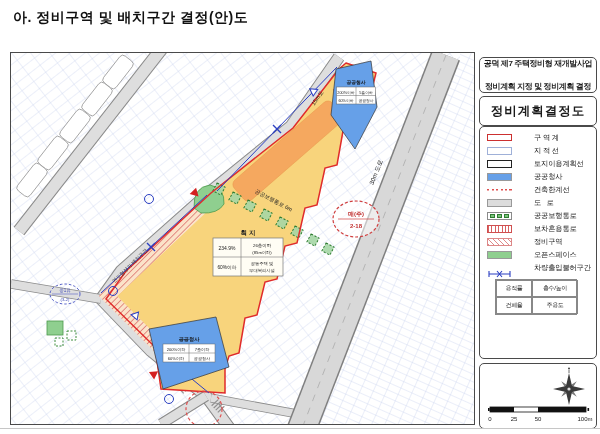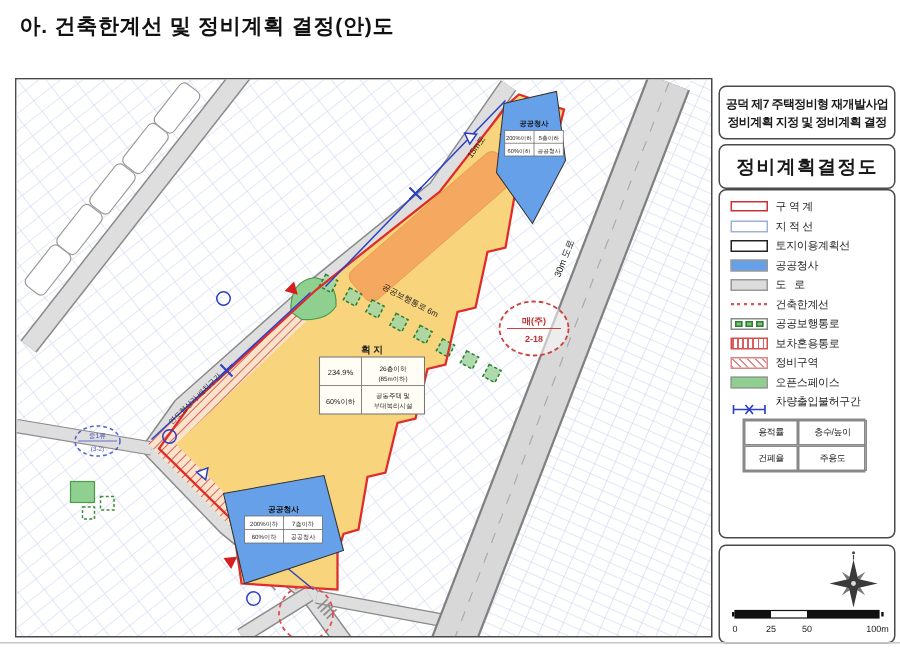--- a/index.html
+++ b/index.html
@@ -8,29 +8,29 @@
   .page-title{position:absolute;left:13px;top:9px;font-size:14px;font-weight:bold;
               letter-spacing:.5px;color:#111;}
   .map-frame{position:absolute;left:10px;top:52px;width:465px;height:373px;
              border:1px solid #4a4a4a;background:#fff;box-sizing:border-box;}
   .map-frame svg{display:block;}
   .page-bottom-line{position:absolute;left:0;top:428px;width:600px;height:1px;background:#c6c6c6;}
 
   
   .rc{position:absolute;left:479px;width:118px;box-sizing:border-box;}
   .rbox{border:1px solid #4a4a4a;border-radius:5px;background:#fff;box-sizing:border-box;}
-  .hdr{top:57px;height:36px;display:flex;flex-direction:column;justify-content:center;
+  .hdr{top:57px;height:36px;display:flex;flex-direction:column;justify-content:space-between;
        align-items:center;gap:1px;}
   .hdr div{font-size:8px;font-weight:bold;letter-spacing:-.4px;white-space:nowrap;}
   .mtitle{top:96px;height:30px;display:flex;align-items:center;justify-content:center;
           font-size:12.5px;font-weight:bold;letter-spacing:1px;}
   .legend{top:126px;height:233px;padding:4px 5px 3px 7px;}
   .lg-title{font-size:9.5px;font-weight:bold;letter-spacing:2px;margin:1px 0 2px 2px;}
   .lg-title .bullet{font-size:8px;letter-spacing:0;}
-  .lg-row{display:flex;align-items:center;gap:5px;height:13.1px;}
+  .lg-row{display:flex;align-items:center;gap:22px;height:13.1px;}
   .lg-label{font-size:7.3px;letter-spacing:-.2px;white-space:pre;}
   .sw{width:25px;height:8px;flex:0 0 auto;box-sizing:border-box;}
   .sw-boundary{height:7px;border:1.5px solid #CC3030;background:#fff;}
   .sw-cadastral{border:1px solid #9FB0D8;background:#fff;}
   .sw-landuse{border:1px solid #222;background:#fff;}
   .sw-housing{background:#F8D47C;border:1px solid #999;}
   .sw-office{background:#66A0E8;border:1px solid #999;}
   .sw-road{background:#DCDCDC;border:1px solid #999;}
   .sw-limit{background:repeating-linear-gradient(90deg,#E05050 0 2px,transparent 2px 4.5px);
             background-size:100% 1.5px;background-position:center;background-repeat:no-repeat;}
@@ -50,21 +50,21 @@
             border:1px solid #888;width:82px;box-sizing:border-box;}
   .lg-cell{border:.5px solid #888;font-size:6px;text-align:center;padding:3px 0;
            letter-spacing:-.3px;}
   .scalebox{top:363px;height:66px;}
   .compass{position:absolute;right:8px;top:3px;}
   .sbar{position:absolute;left:5px;bottom:3px;}
 </style>
 </head>
 <body>
 
-<div class="page-title">아. 건축한계선 및 정비계획 결정(안)도</div>
+<div class="page-title">아. 정비구역 및 배치구간 결정(안)도</div>
 
 <div class="map-frame">
 <svg width="463" height="371" viewBox="0 0 463 371">
   <defs>
     <pattern id="gridA" width="15" height="9" patternUnits="userSpaceOnUse" patternTransform="rotate(-38)">
       <path d="M0,0 H15 M0,0 V9" stroke="#BCC8EA" stroke-width="0.7" fill="none"></path>
     </pattern>
     <pattern id="gridB" width="12" height="7" patternUnits="userSpaceOnUse" patternTransform="rotate(24)">
       <path d="M0,0 H12 M0,0 V7" stroke="#BCC8EA" stroke-width="0.7" fill="none"></path>
     </pattern>
@@ -246,26 +246,26 @@
     </div>
   <div class="lg-row">
     <span class="sw sw-landuse"></span>
     <span class="lg-label">토지이용계획선</span>
     </div>
   <div class="lg-row">
     <span class="sw sw-office"></span>
     <span class="lg-label">공공청사</span>
     </div>
   <div class="lg-row">
+    <span class="sw sw-limit"></span>
+    <span class="lg-label">건축한계선</span>
+    </div>
+  <div class="lg-row">
     <span class="sw sw-road"></span>
     <span class="lg-label">도   로</span>
-    </div>
-  <div class="lg-row">
-    <span class="sw sw-limit"></span>
-    <span class="lg-label">건축한계선</span>
     </div>
   <div class="lg-row">
     <span class="sw sw-ped">
         <i></i>
         <i></i>
         <i></i>
       </span>
     <span class="lg-label">공공보행통로</span>
     </div>
   <div class="lg-row">

